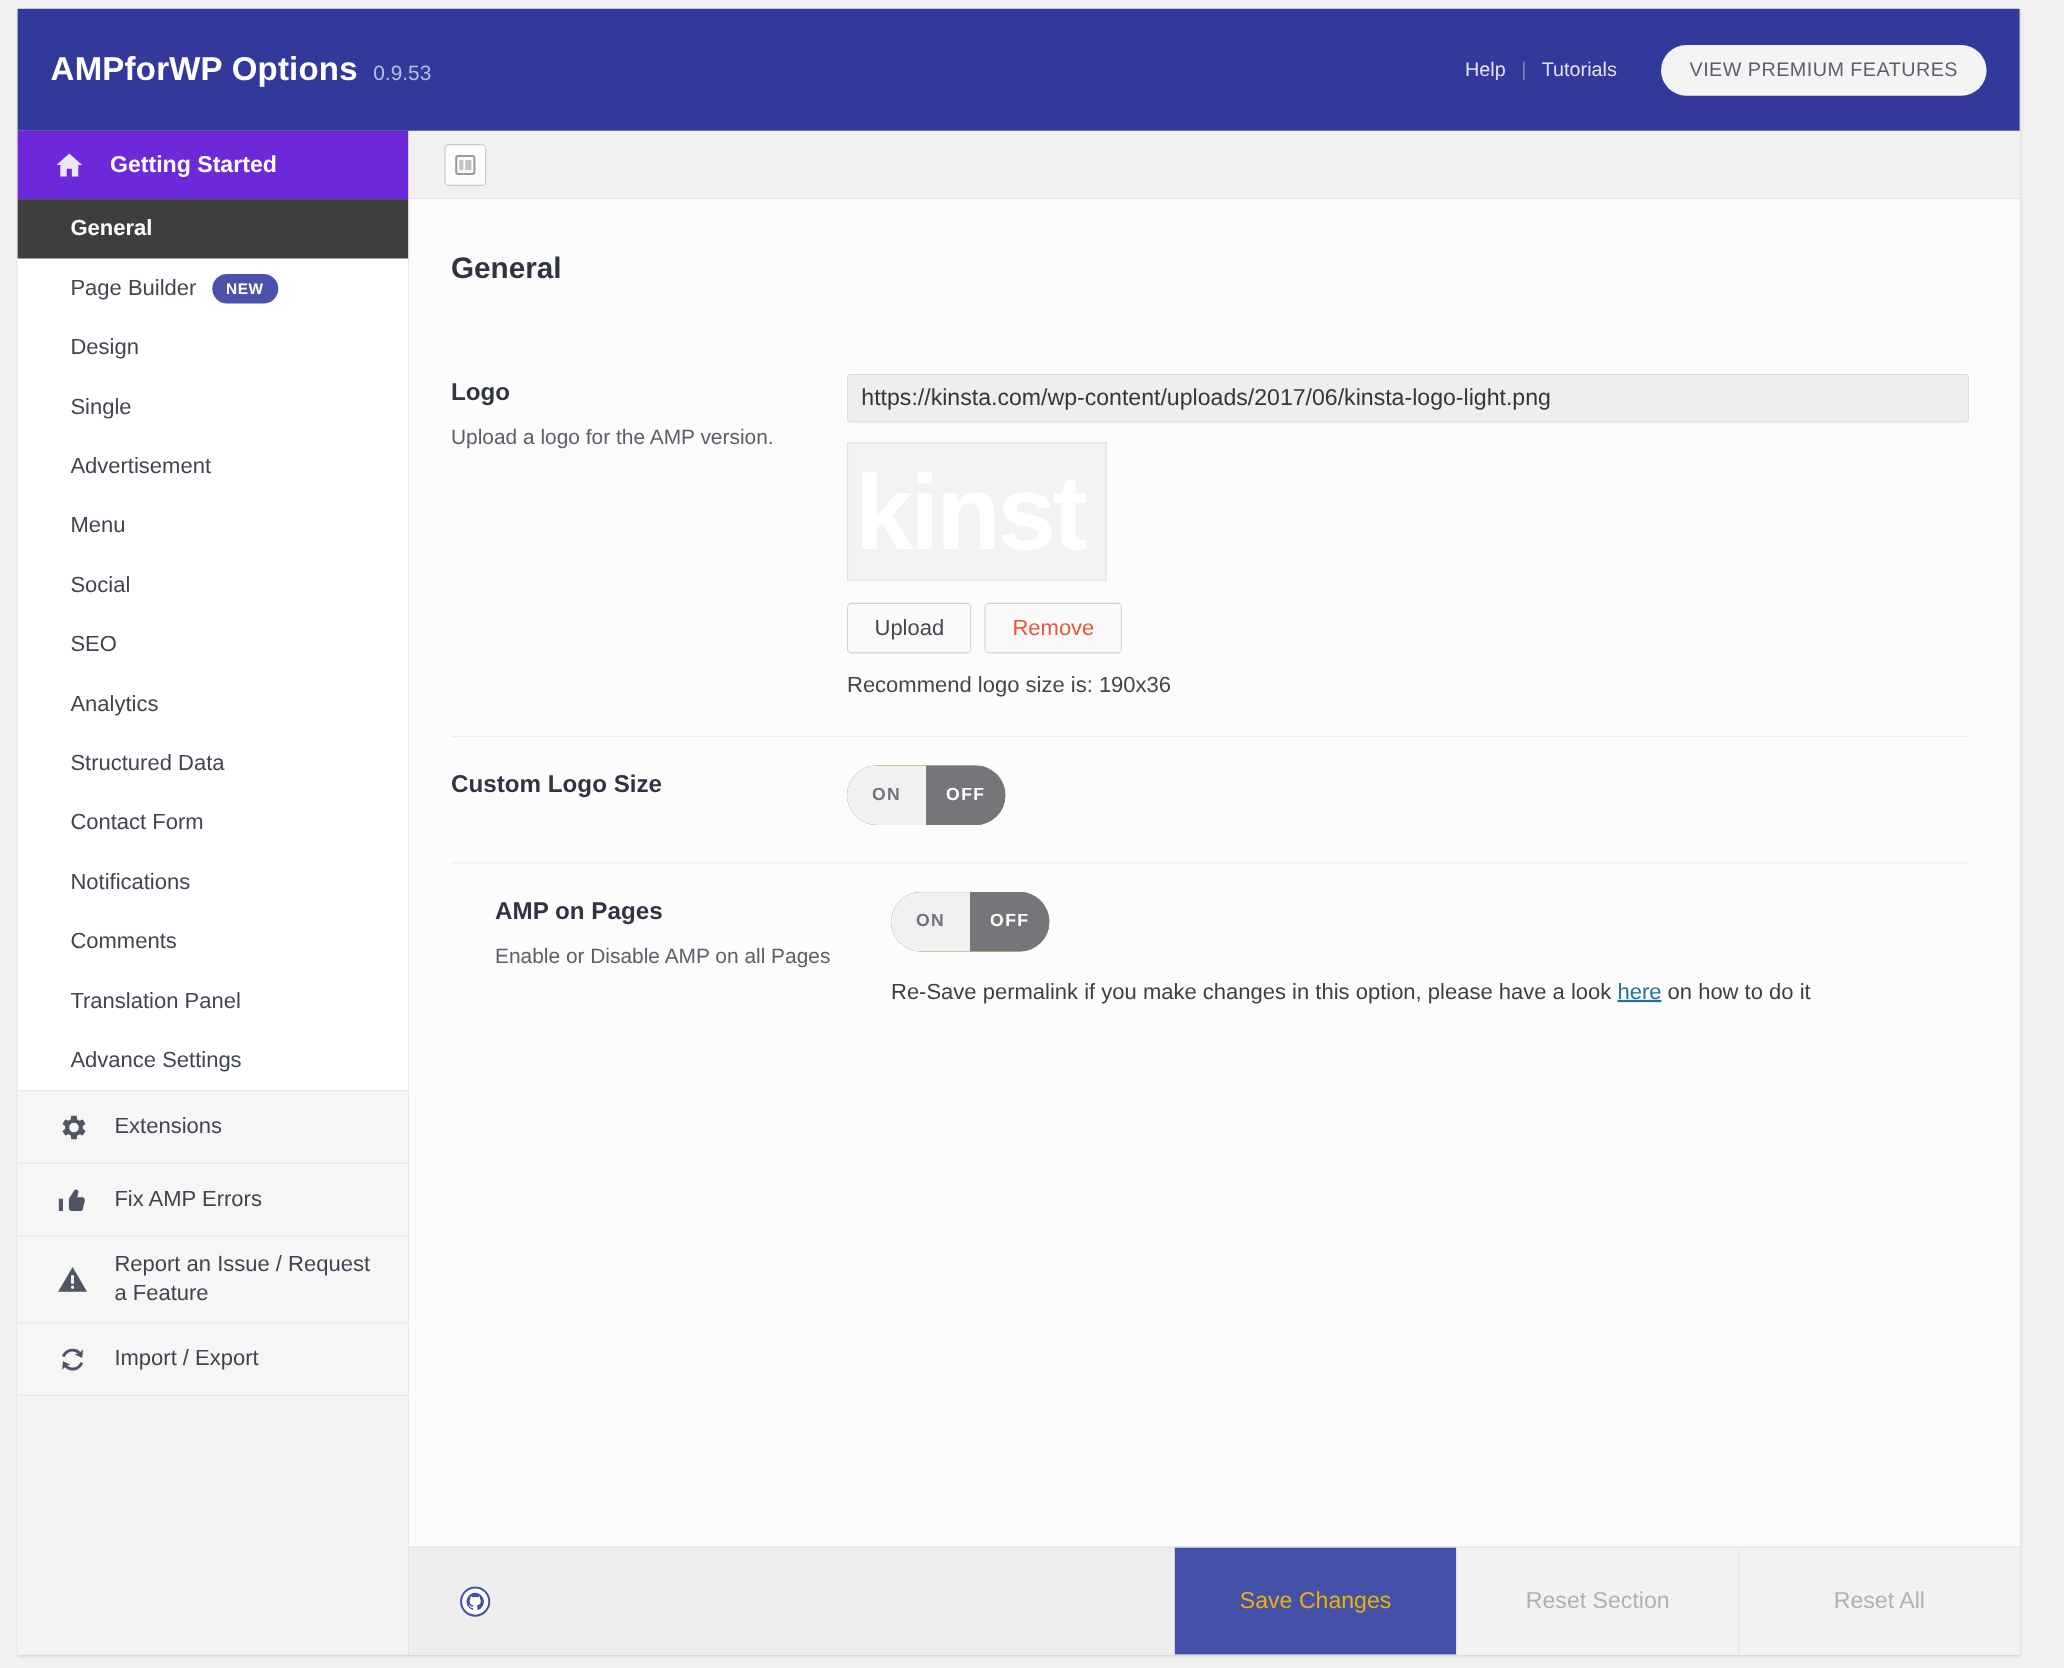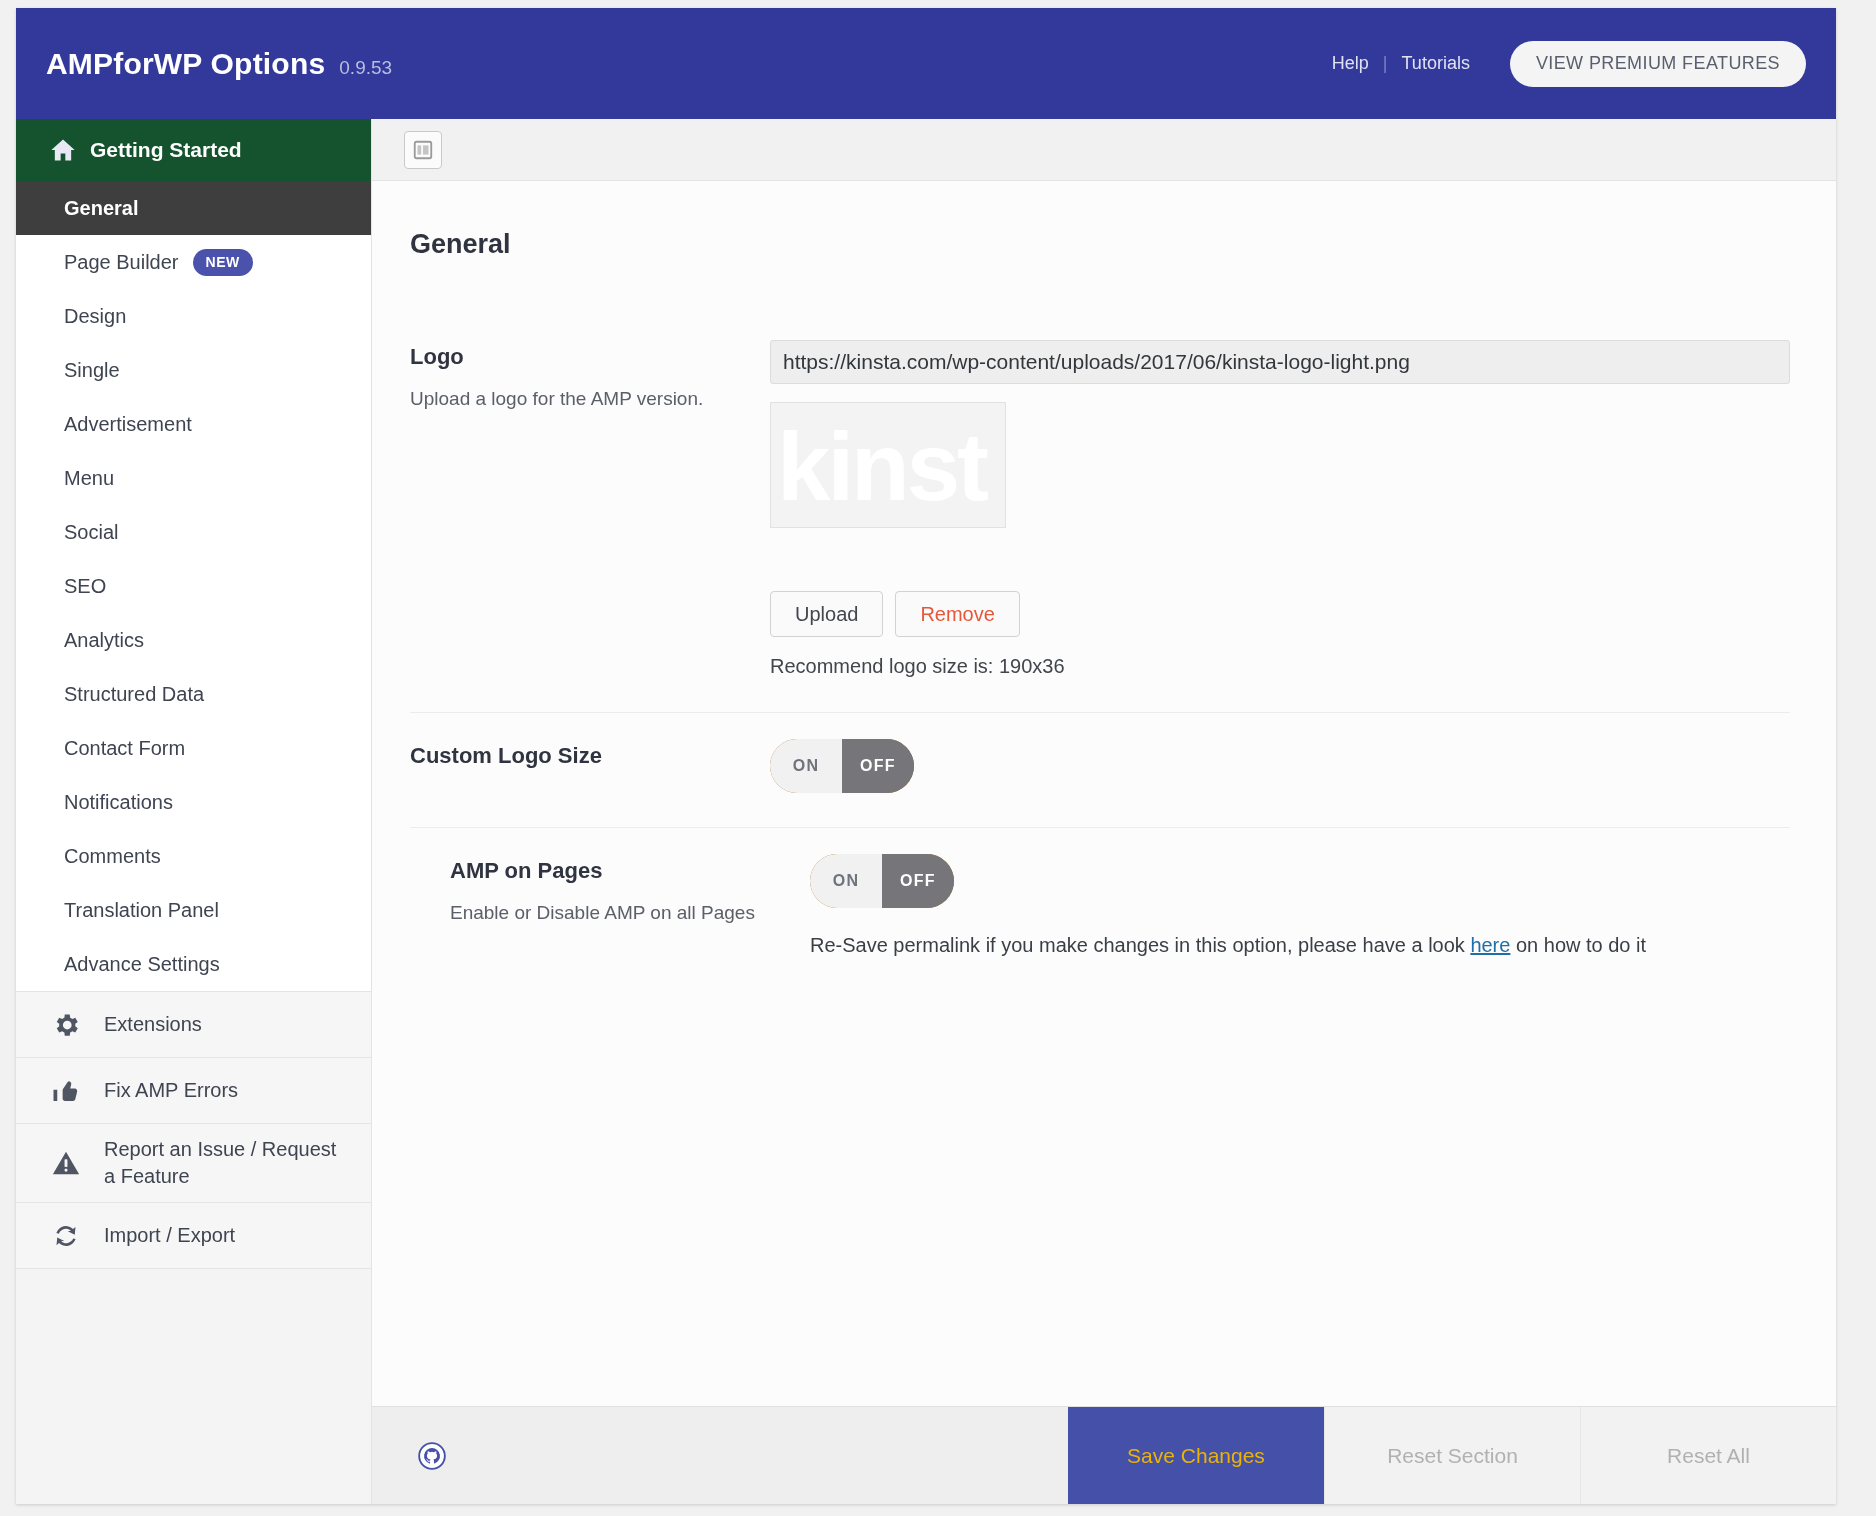--- a/index.html
+++ b/index.html
@@ -55,25 +55,25 @@
   .body { flex: 1; display: flex; min-height: 0; }
 
   
   .sidebar {
     width: 356px; flex: none;
     background: #f4f4f4;
     border-right: 1px solid #e3e3e3;
     display: flex; flex-direction: column;
   }
   .sb-head {
-    background: #14532d;
+    background: #6d28d9;
     color: #ffffff;
     height: 62px;
     display: flex; align-items: center;
-    padding-left: 32px; gap: 12px;
+    padding-left: 32px; gap: 22px;
     font-size: 21px; font-weight: bold;
     cursor: pointer;
   }
   .sb-head svg { display:block; }
   .sb-nav { background: #ffffff; }
   .sb-item {
     height: 54px;
     display: flex; align-items: center;
     padding-left: 48px;
     font-size: 20px;
@@ -169,21 +169,20 @@
   .btn {
     height: 46px;
     padding: 0 24px;
     background: #fafafa;
     border: 1px solid #d2d2d2;
     border-radius: 4px;
     font-size: 20px;
     color: #43474e;
     cursor: pointer;
     font-family: "Liberation Sans", sans-serif;
-    margin-top: 43px;
   }
   .btn.danger { color: #e8563a; }
   .hint { margin-top: 18px; font-size: 20px; color: #41454c; }
 
   .toggle {
     width: 144px; height: 54px;
     border-radius: 28px;
     background: #a16207;
     display: flex; overflow: hidden;
     cursor: pointer;

